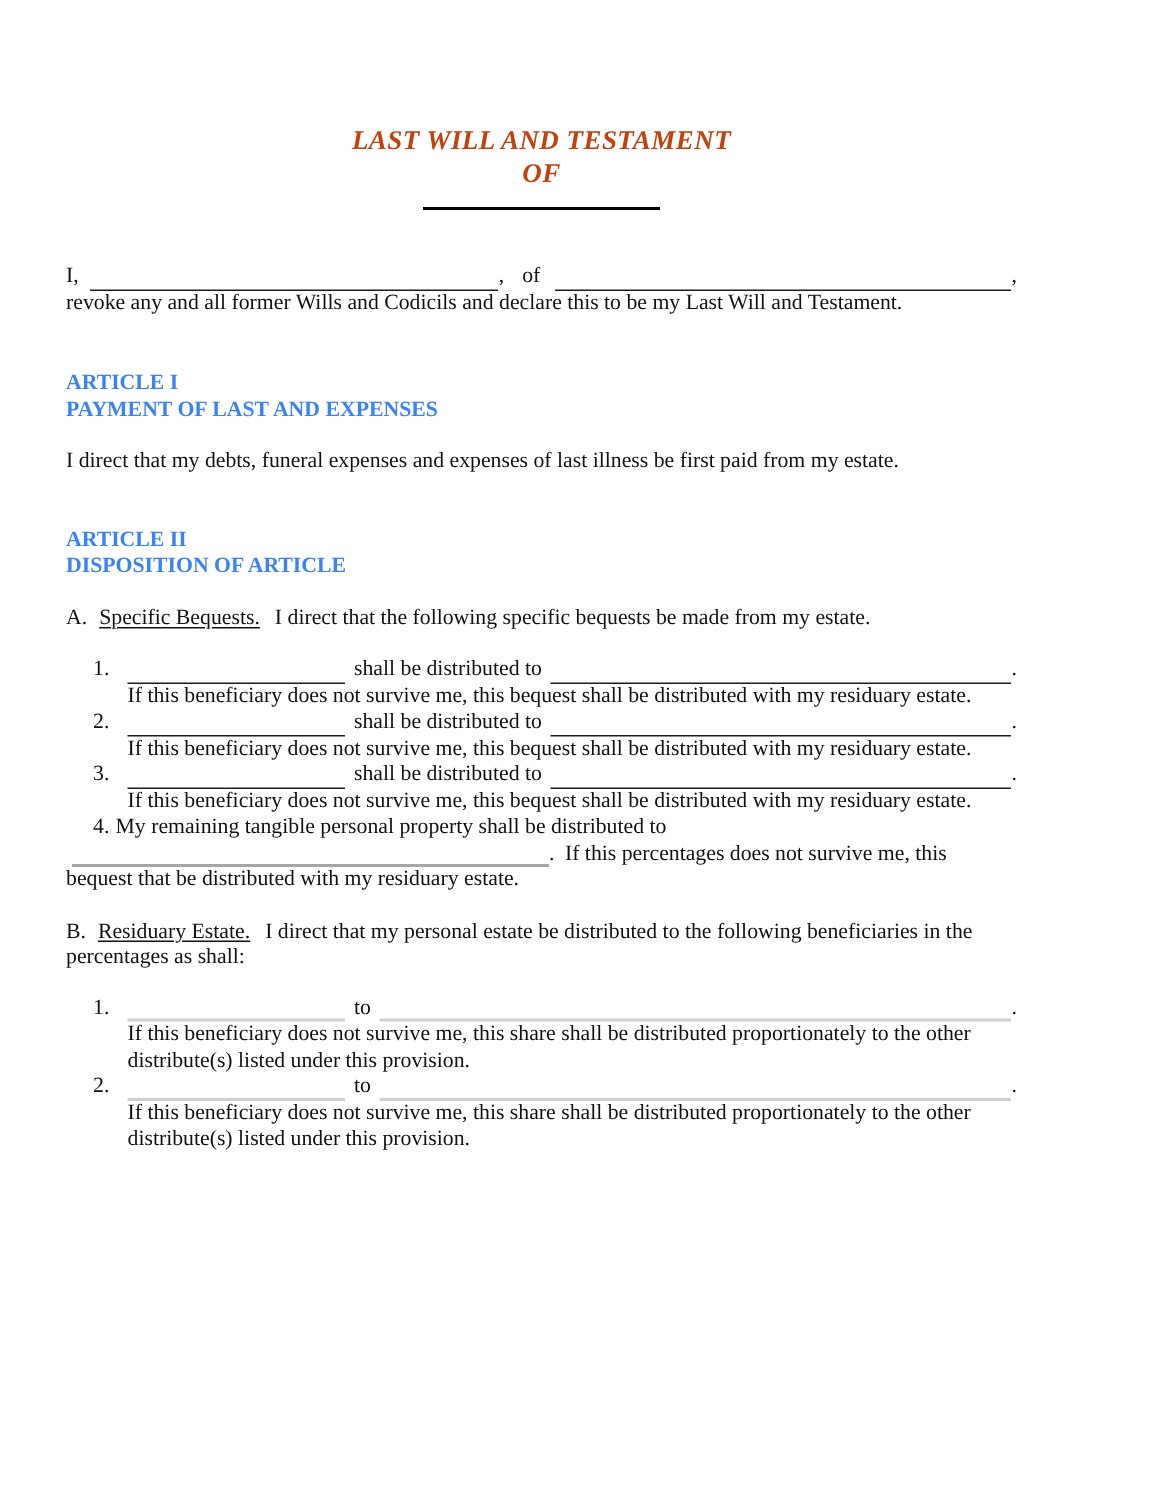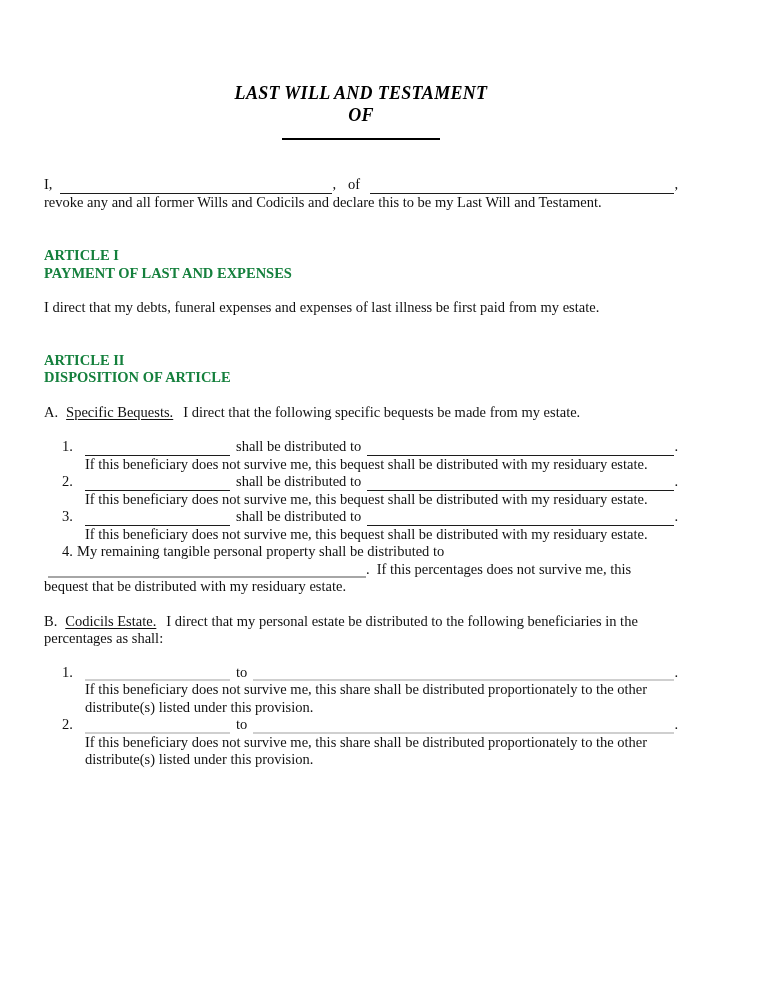--- a/index.html
+++ b/index.html
@@ -10,41 +10,41 @@
     font-family:"Liberation Serif","DejaVu Serif",serif;
     font-size:14.5px;
     color:#111111;
     overflow:hidden;
   }
   .content { position:absolute; left:44px; right:90px; top:0; }
 
   .title-block { margin-top:82px; text-align:center; }
   .title-line {
     font-weight:bold; font-style:italic;
-    font-size:18px; line-height:22px; color:#000000;
+    font-size:18px; line-height:22px; color:#c2410c;
     letter-spacing:0.3px;
     white-space:nowrap;
   }
   .title-underline {
     display:block; width:158px; height:2px;
     background:#000; margin:12px auto 0 auto;
   }
 
   .line { line-height:17.5px; white-space:nowrap; }
 
   .row { display:flex; align-items:flex-end; line-height:17.5px; }
   .row > span { white-space:nowrap; }
 
   .blank { display:inline-block; height:14px; box-sizing:border-box; }
   .b-dark  { border-bottom:1.5px solid #1c1c1c; }
   .b-gray  { border-bottom:2px solid #a6a6a6; }
   .b-light { border-bottom:2px solid #cfcfcf; }
 
   .opening { margin-top:36px; }
-  .heading-block { font-weight:bold; color:#15803d; }
+  .heading-block { font-weight:bold; color:#3b82f6; }
   .mt36 { margin-top:36px; }
   .mt35 { margin-top:35px; }
   .mt17 { margin-top:17px; }
   .mt16 { margin-top:16px; }
 
   .sec-label { margin-right:8px; }
   .sec-title { text-decoration:underline; text-underline-offset:2px; margin-right:10px; }
 
   .item-line { margin-left:18px; }
   .note-line { margin-left:41px; }
@@ -134,21 +134,21 @@
         <span class="blank b-gray w318"></span>
         <span>.</span>
         <span class="after-period">If this percentages does not survive me, this</span>
       </div>
       <div class="line">bequest that be distributed with my residuary estate.</div>
 
     </div>
 
     <div class="mt17">
       <div class="line">
-        <span class="sec-label">B.</span><span class="sec-title">Codicils Estate.</span><span>I direct that my personal estate be distributed to the following beneficiaries in the</span>
+        <span class="sec-label">B.</span><span class="sec-title">Residuary Estate.</span><span>I direct that my personal estate be distributed to the following beneficiaries in the</span>
       </div>
       <div class="line">percentages as shall:</div>
     </div>
 
     <div class="mt16">
 
       <div class="row item-line">
         <span class="num">1.</span>
         <span class="blank b-light w145"></span>
         <span class="conn">to</span>

